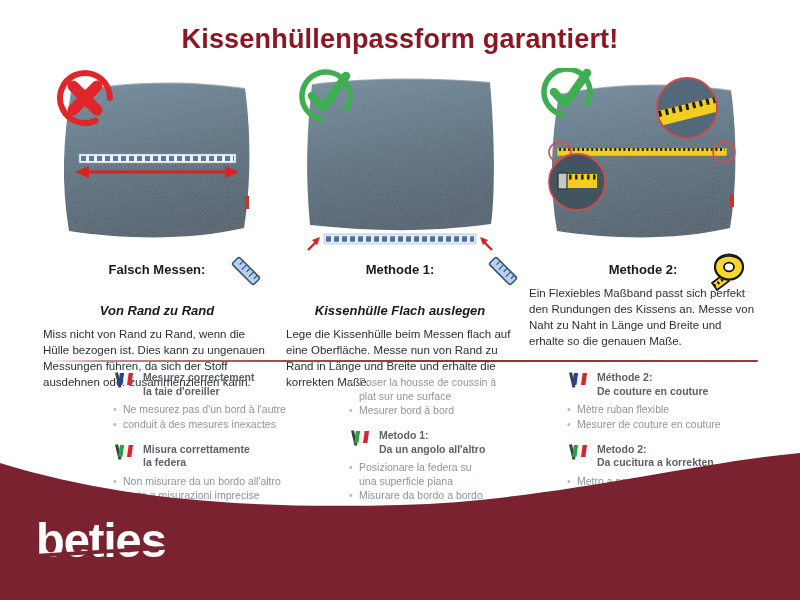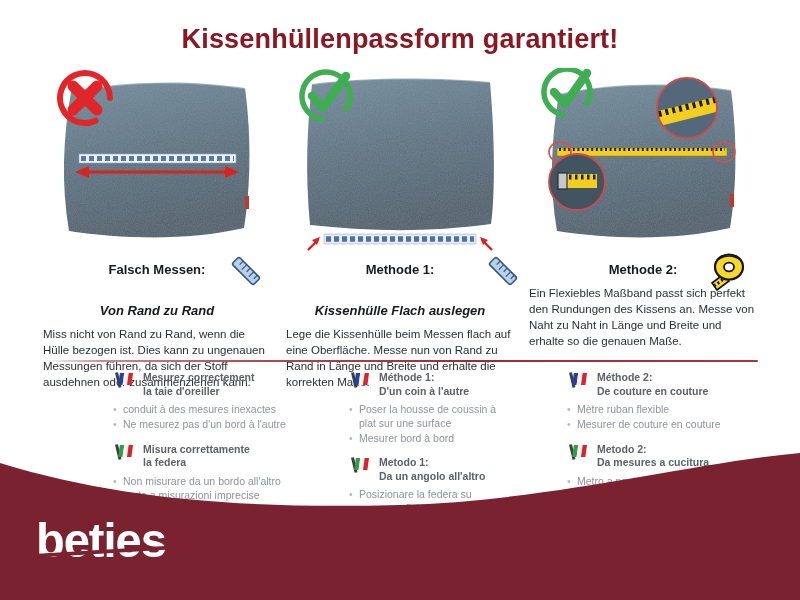--- a/index.html
+++ b/index.html
@@ -231,22 +231,22 @@
               <rect x="4.4" y="0" width="4.4" height="12" fill="#f2f3f5"></rect>
               <rect x="8.8" y="0" width="4.4" height="12" fill="#d8242e"></rect>
             </g>
           </svg>
           <div class="t-head-txt">
             <span>Mesurez correctement</span><br>
             <span>la taie d'oreiller</span>
           </div>
         </div>
         <div class="t-bullets">
+          <div class="t-bullet">Ne mesurez pas d'un bord à l'autre</div>
           <div class="t-bullet">conduit à des mesures inexactes</div>
-          <div class="t-bullet">Ne mesurez pas d'un bord à l'autre</div>
         </div>
       </div>
       <div class="t-block">
         <div class="t-head">
           <svg class="t-flag" width="20" height="16" viewBox="0 0 20 16">
             <line x1="2.5" y1="0.5" x2="6" y2="15.5" stroke="#3a3f45" stroke-width="3"></line>
             <g transform="skewX(-8) translate(6,1)">
               <rect x="0" y="0" width="4.4" height="12" fill="#2f9e44"></rect>
               <rect x="4.4" y="0" width="4.4" height="12" fill="#f2f3f5"></rect>
               <rect x="8.8" y="0" width="4.4" height="12" fill="#d8242e"></rect>
@@ -259,34 +259,20 @@
         </div>
         <div class="t-bullets">
           <div class="t-bullet">Non misurare da un bordo all'altro</div>
           <div class="t-bullet">porta a misurazioni imprecise</div>
         </div>
       </div>
     </div>
 
     <div class="t-col t-col-1">
       <div class="t-block">
-        <div class="t-head">
-          <svg class="t-flag" width="20" height="16" viewBox="0 0 20 16">
-            <line x1="2.5" y1="0.5" x2="6" y2="15.5" stroke="#3a3f45" stroke-width="3"></line>
-            <g transform="skewX(-8) translate(6,1)">
-              <rect x="0" y="0" width="4.4" height="12" fill="#27409c"></rect>
-              <rect x="4.4" y="0" width="4.4" height="12" fill="#f2f3f5"></rect>
-              <rect x="8.8" y="0" width="4.4" height="12" fill="#d8242e"></rect>
-            </g>
-          </svg>
-          <div class="t-head-txt">
-            <span>Méthode 1:</span><br>
-            <span>D'un coin à l'autre</span>
-          </div>
-        </div>
         <div class="t-bullets">
           <div class="t-bullet" style="max-width:150px">Poser la housse de coussin à plat sur une surface</div>
           <div class="t-bullet">Mesurer bord à bord</div>
         </div>
       </div>
       <div class="t-block">
         <div class="t-head">
           <svg class="t-flag" width="20" height="16" viewBox="0 0 20 16">
             <line x1="2.5" y1="0.5" x2="6" y2="15.5" stroke="#3a3f45" stroke-width="3"></line>
             <g transform="skewX(-8) translate(6,1)">
@@ -333,21 +319,21 @@
           <svg class="t-flag" width="20" height="16" viewBox="0 0 20 16">
             <line x1="2.5" y1="0.5" x2="6" y2="15.5" stroke="#3a3f45" stroke-width="3"></line>
             <g transform="skewX(-8) translate(6,1)">
               <rect x="0" y="0" width="4.4" height="12" fill="#2f9e44"></rect>
               <rect x="4.4" y="0" width="4.4" height="12" fill="#f2f3f5"></rect>
               <rect x="8.8" y="0" width="4.4" height="12" fill="#d8242e"></rect>
             </g>
           </svg>
           <div class="t-head-txt">
             <span>Metodo 2:</span><br>
-            <span>Da mesures a cucitura</span>
+            <span>Da cucitura a korrekten</span>
           </div>
         </div>
         <div class="t-bullets">
           <div class="t-bullet">Metro a nastro flessibile</div>
           <div class="t-bullet">Misura da cucitura a cucitura</div>
         </div>
       </div>
     </div>
   </div>
 

